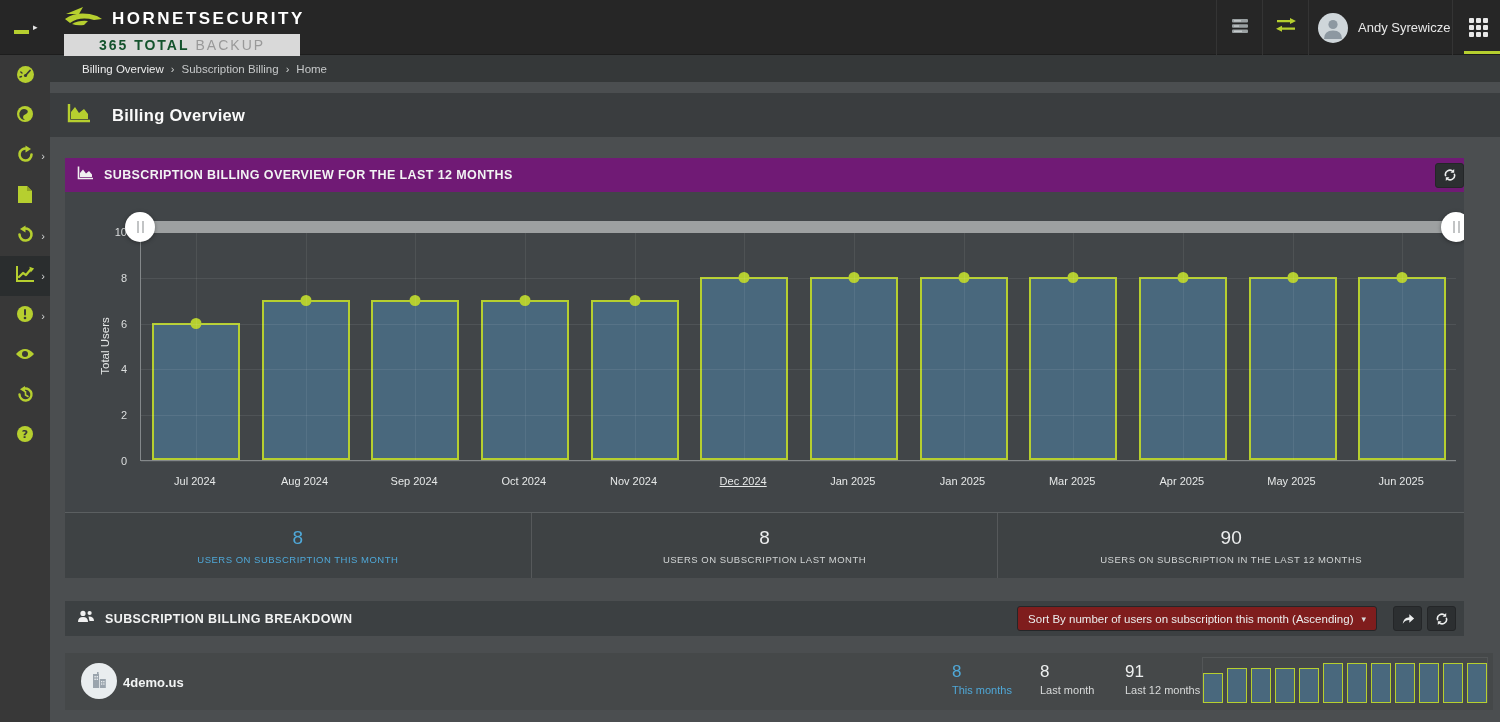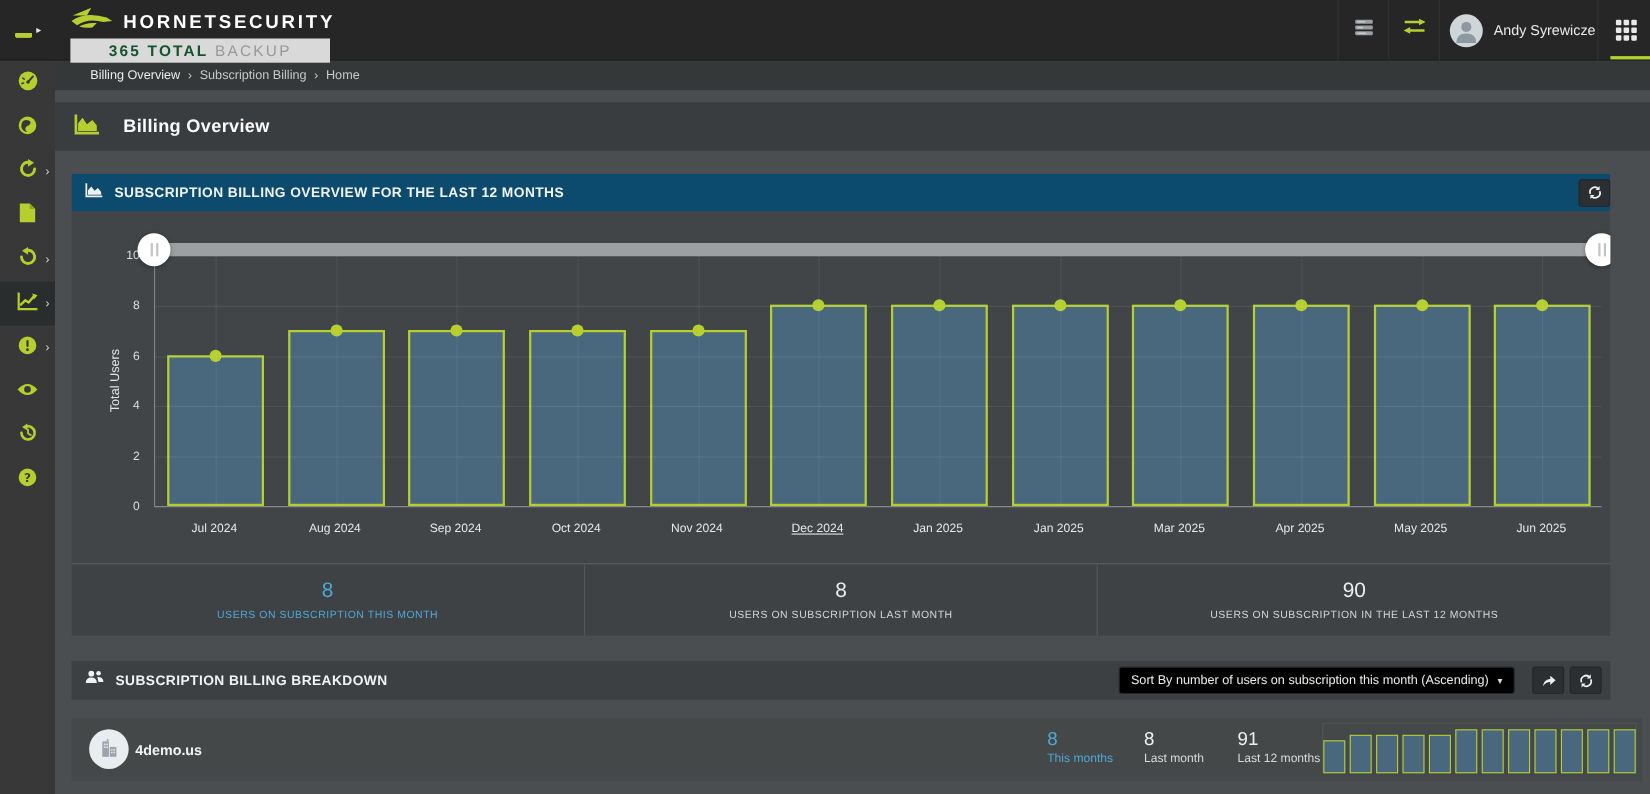--- a/index.html
+++ b/index.html
@@ -35,21 +35,21 @@
   
   .breadcrumb-bar { position:absolute; left:50px; top:55px; right:0; height:27px; background:#353839; display:flex; align-items:center; padding-left:32px; gap:7px; font-size:11.5px; }
   .crumb-root { color:#ececec; cursor:pointer; }
   .crumb { color:#c6c8c9; cursor:pointer; }
   .crumb-sep { color:#cfd1d1; font-size:11px; }
   .title-bar { position:absolute; left:50px; top:93px; right:0; height:44px; background:#3a3d3f; display:flex; align-items:center; padding-left:16px; gap:20px; }
   .page-title { color:#fafafa; font-size:16.5px; font-weight:bold; letter-spacing:0.3px; }
 
   
   .panel1 { position:absolute; left:65px; top:158px; width:1399px; height:420px; overflow:hidden; }
-  .panel-hdr { height:34px; background:#0c4a6e; display:flex; align-items:center; padding:0 0 0 12px; gap:10px; }
+  .panel-hdr { height:34px; background:#701a75; display:flex; align-items:center; padding:0 0 0 12px; gap:10px; }
   .panel-title { color:#f2f3f3; font-size:12.5px; font-weight:bold; letter-spacing:0.4px; }
   .icon-btn { width:29px; height:25px; background:#2c2f31; border:1px solid #242628; border-radius:3px; display:flex; align-items:center; justify-content:center; cursor:pointer; margin-left:auto; }
   .chart-section { position:relative; height:320px; background:#414548; }
   .plot-area { position:absolute; left:75px; top:40px; width:1316px; height:229px; border-left:1px solid #84888a; border-bottom:1px solid #84888a; }
   .h-grid { position:absolute; left:0; right:0; height:1px; background:rgba(255,255,255,0.08); z-index:4; pointer-events:none; }
   .v-grid { position:absolute; top:0; bottom:0; width:1px; background:rgba(255,255,255,0.07); z-index:4; pointer-events:none; }
   .bar { position:absolute; bottom:0; background:#49687d; border:2px solid #b6cf2f; z-index:2; }
   .bar-dot { position:absolute; top:-7px; left:50%; transform:translateX(-50%); width:11px; height:11px; border-radius:50%; background:#b6cf2f; z-index:6; }
   .chart-y-axis { position:absolute; left:0; top:40px; width:70px; height:229px; }
   .y-tick { position:absolute; right:8px; transform:translateY(-50%); font-size:11px; color:#dcdede; }
@@ -62,21 +62,21 @@
   .h-left { left:0; } .h-right { left:100%; }
   .stats-band { position:absolute; left:0; top:354px; width:1399px; height:66px; background:#3e4244; border-top:1px solid #5b5f61; display:flex; }
   .stat-col { flex:1; display:flex; flex-direction:column; align-items:center; justify-content:center; gap:5px; cursor:pointer; }
   .stat-col + .stat-col { border-left:1px solid #56595b; }
   .stat-value { font-size:19px; color:#ecedee; }
   .stat-label { font-size:9.5px; letter-spacing:0.5px; color:#d2d5d5; }
   .blue .stat-value, .blue .stat-label { color:#4fa8d8; }
 
   
   .panel2-hdr { position:absolute; left:65px; top:601px; width:1399px; height:35px; background:#3c4042; display:flex; align-items:center; padding:0 8px 0 12px; gap:10px;justify-content:center; }
-  .sort-btn { height:25px; background:#000000; border:1px solid #242628; border-radius:3px; color:#eaecec; display:flex; align-items:center; gap:8px; padding:0 10px; font-size:11.5px; cursor:pointer; margin-left:auto; }
+  .sort-btn { height:25px; background:#7f1d1d; border:1px solid #242628; border-radius:3px; color:#eaecec; display:flex; align-items:center; gap:8px; padding:0 10px; font-size:11.5px; cursor:pointer; margin-left:auto; }
   .sort-caret { font-size:9px; color:#d8dada; }
   .hdr-btn-group { display:flex; gap:5px; margin-left:6px; }
   .icon-btn2 { width:29px; height:25px; background:#2c2f31; border:1px solid #242628; border-radius:3px; display:flex; align-items:center; justify-content:center; cursor:pointer; }
 
   .tenant-row { position:absolute; left:65px; top:653px; width:1428px; height:57px; background:#454849; cursor:pointer; }
   .tenant-avatar { position:absolute; left:16px; top:10px; width:36px; height:36px; border-radius:50%; background:#e9edef; display:flex; align-items:center; justify-content:center; }
   .tenant-name { position:absolute; left:58px; top:50%; transform:translateY(-50%); color:#f2f4f4; font-size:13px; font-weight:bold; }
   .row-stat { position:absolute; top:9px; display:flex; flex-direction:column; gap:2px; }
   .row-stat .num { font-size:17px; color:#eef0f0; }
   .row-stat .lbl { font-size:11px; color:#d8dada; }

